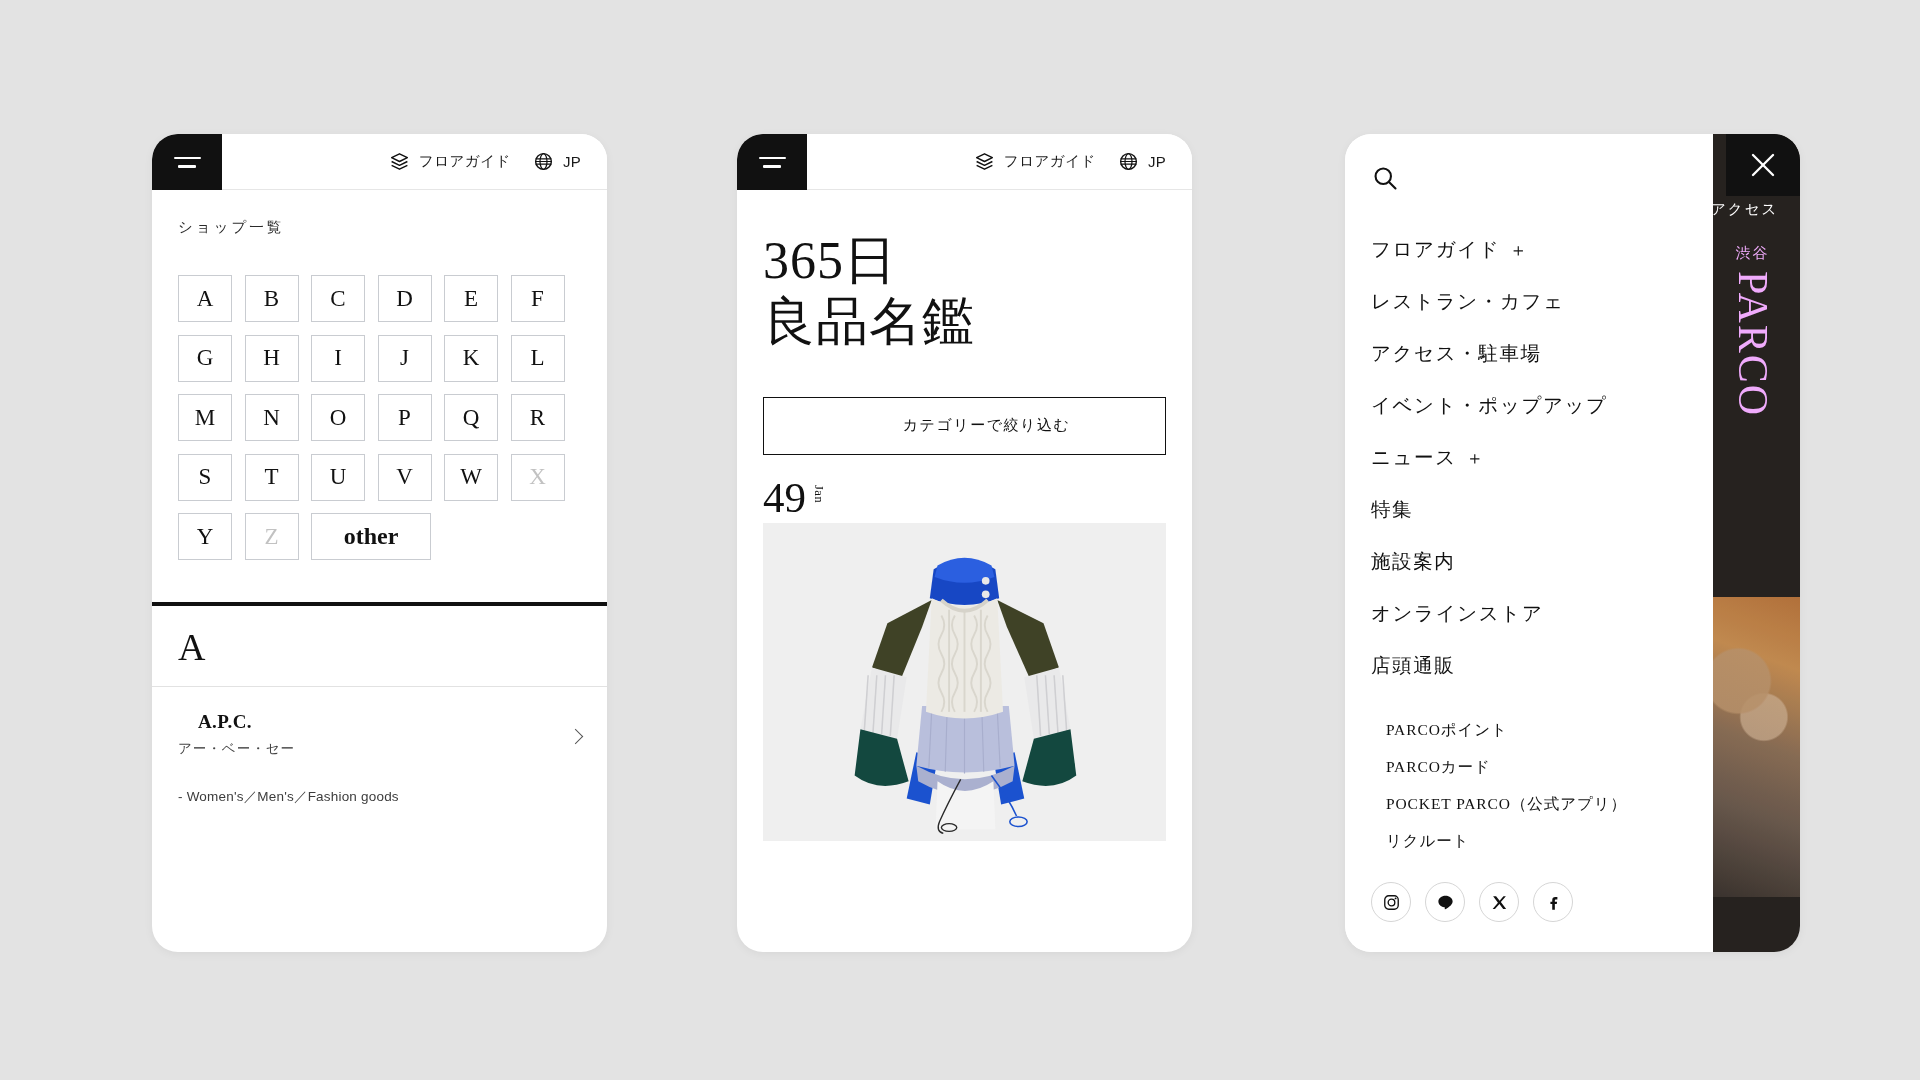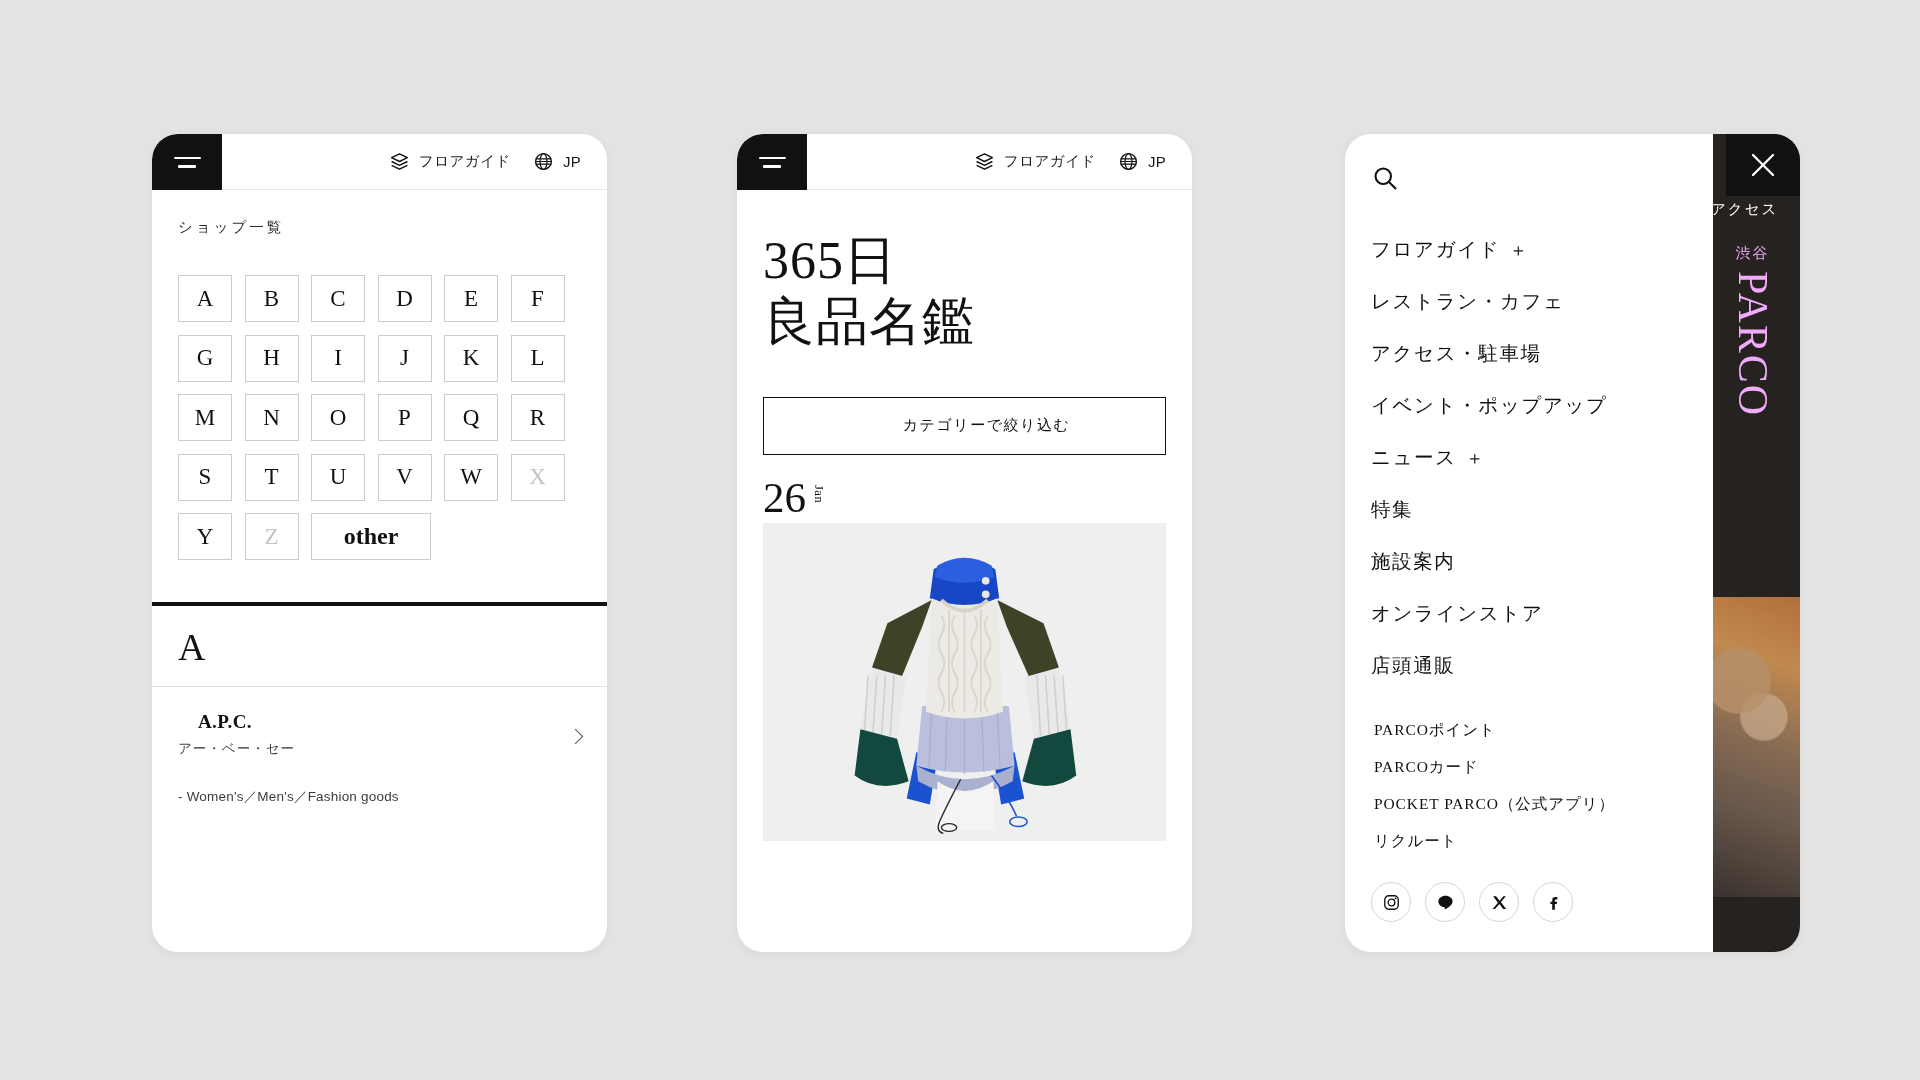--- a/index.html
+++ b/index.html
@@ -268,21 +268,21 @@
     gap: 9px;
     cursor: pointer;
   }
   .plus {
     display: inline-block;
     font-size: 18px;
     line-height: 1;
     color: #111;
   }
 
-  .menu-sub { padding: 16px 0 0 29px; }
+  .menu-sub { padding: 16px 0 0 41px; }
   .menu-sub-item {
     font-family: "Liberation Serif", serif;
     font-size: 15.5px;
     color: #111;
     letter-spacing: 0.9px;
     margin-bottom: 16px;
     cursor: pointer;
   }
 
   .social-row {
@@ -426,21 +426,21 @@
     </div>
 
     <div class="hero-title">
       <div>365日</div>
       <div>良品名鑑</div>
     </div>
 
     <div class="cat-button">カテゴリーで絞り込む</div>
 
     <div class="date-row">
-      <span class="date-day">26</span>
+      <span class="date-day">49</span>
       <span class="date-mon">Jan</span>
     </div>
 
     <div class="photo">
       <svg viewBox="0 0 400 330" width="100%" height="100%">
         <rect x="0" y="0" width="400" height="330" fill="#efefef"></rect>
 
         <path d="M168 48 q32 -20 64 0 l4 30 q-36 14 -72 0 z" fill="#1747c4"></path>
         <path d="M172 44 q28 -16 56 0 l3 12 q-31 12 -62 0 z" fill="#2b5fe0"></path>
         <circle cx="222" cy="60" r="4" fill="#e8e8e8"></circle>

